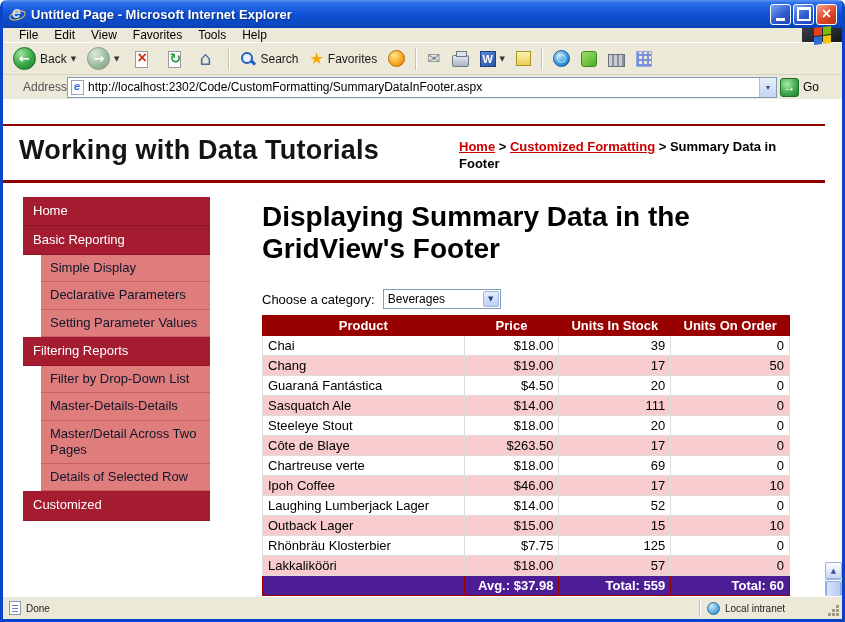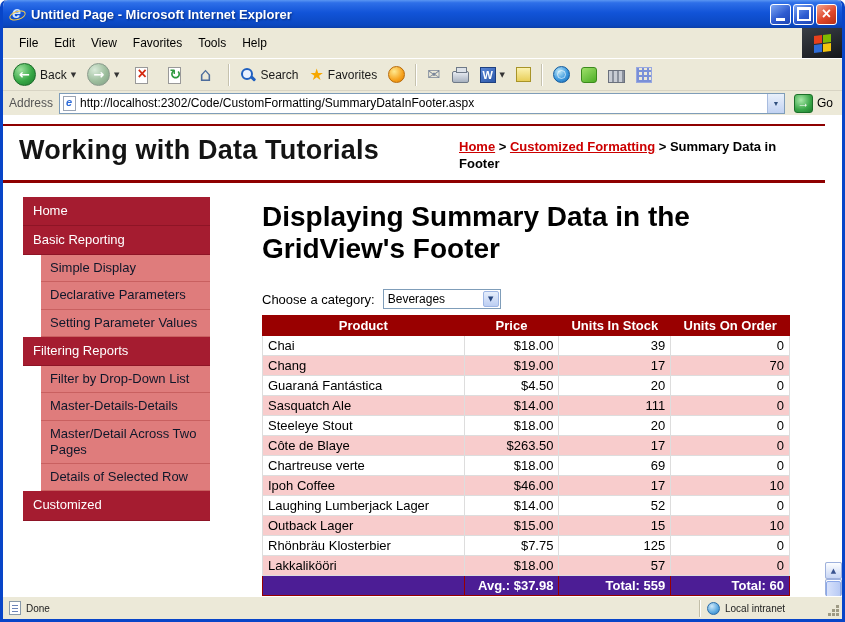--- a/index.html
+++ b/index.html
@@ -24,21 +24,21 @@
   .title-text{flex:1;color:#fff;font-weight:bold;font-size:13px;text-shadow:1px 1px 2px #052A7A;white-space:nowrap;overflow:hidden;}
   .win-controls{display:flex;gap:2px;flex:none;}
   .win-btn{width:21px;height:21px;border:1px solid #fff;border-radius:3px;display:flex;align-items:center;justify-content:center;color:#fff;cursor:pointer;}
   .btn-blue{background:linear-gradient(145deg,#7FA8F4,#2E5BD0 55%,#1E46B4);}
   .btn-red{background:linear-gradient(145deg,#F2A48E,#E0472A 55%,#B52F16);}
   .btn-min::before{content:"";width:9px;height:3px;background:#fff;margin-top:10px;}
   .btn-max::before{content:"";width:10px;height:9px;border:2px solid #fff;border-top-width:3px;}
   .btn-close::before{content:"\00D7";font-size:16px;font-weight:bold;line-height:1;}
 
   
-  .menubar{height:31px;flex:none;background:#ECE9D8;display:flex;align-items:stretch;border-bottom:1px solid #FFFFFF;}
+  .menubar{height:15px;flex:none;background:#ECE9D8;display:flex;align-items:stretch;border-bottom:1px solid #FFFFFF;}
   .menu-items{display:flex;align-items:center;padding-left:8px;}
   .menu-item{padding:3px 8px;font-size:12px;color:#000;cursor:pointer;}
   .brand{margin-left:auto;width:40px;background:linear-gradient(160deg,#3A3F46,#14161A);display:flex;align-items:center;justify-content:center;}
   .flag{display:grid;grid-template-columns:8px 8px;grid-template-rows:8px 8px;gap:1px;transform:skewY(-6deg);}
   .flag i{display:block;}
   .flag i:nth-child(1){background:#E8401C;}
   .flag i:nth-child(2){background:#7FBA00;}
   .flag i:nth-child(3){background:#2E6CD8;}
   .flag i:nth-child(4){background:#F2C40F;}
 
@@ -70,21 +70,21 @@
   .word-ico{width:16px;height:16px;background:linear-gradient(145deg,#5A86D6,#2B57A8);border:1px solid #1E4080;color:#fff;font-size:11px;font-weight:bold;display:flex;align-items:center;justify-content:center;flex:none;}
   .word-ico::before{content:"W";}
   .discuss-ico{width:15px;height:15px;background:linear-gradient(#FBF2B0,#E8CE58);border:1px solid #A89428;flex:none;}
   .globe-ico{width:17px;height:17px;border-radius:50%;background:radial-gradient(circle at 35% 30%,#BFE8F8,#3E9ADF 55%,#1767B0);border:1px solid #125A9C;position:relative;flex:none;}
   .globe-ico::before{content:"";position:absolute;inset:3px;border:1px solid rgba(255,255,255,.6);border-radius:50%;}
   .msgr-ico{width:16px;height:16px;border-radius:3px;background:linear-gradient(145deg,#9FE06A,#4CAE26);border:1px solid #3B8A1C;flex:none;}
   .bank-ico{width:17px;height:13px;background:repeating-linear-gradient(90deg,#C8CCD4 0 3px,#8A909C 3px 5px);border:1px solid #6A707C;margin-top:3px;flex:none;}
   .grid-ico{width:16px;height:16px;border:1px solid #98A8E0;background-image:repeating-linear-gradient(0deg,#7A90D8 0 2px,transparent 2px 5px),repeating-linear-gradient(90deg,#7A90D8 0 2px,transparent 2px 5px);flex:none;}
 
   
-  .addressbar{height:25px;flex:none;background:#ECE9D8;display:flex;align-items:center;padding:2px 6px;gap:6px;border-bottom:1px solid #FFF;}
+  .addressbar{height:25px;flex:none;background:#ECE9D8;display:flex;align-items:center;padding:2px 20px;border-bottom:1px solid #FFF;}
   .addr-label{font-size:12px;color:#555;flex:none;}
   .addr-field{flex:1;height:21px;background:#fff;border:1px solid #7F9DB9;display:flex;align-items:center;padding-left:3px;gap:4px;}
   .page-ico{width:13px;height:15px;background:#fff;border:1px solid #9AA4B4;position:relative;flex:none;}
   .page-ico::before{content:"e";position:absolute;left:2px;top:-1px;color:#2E6BD8;font-weight:bold;font-size:11px;font-style:italic;}
   .addr-input{flex:1;border:none;outline:none;font-size:12px;font-family:inherit;background:transparent;padding:0;color:#000;}
   .addr-drop{width:17px;height:19px;background:linear-gradient(180deg,#E9F0FB,#C2D3F2);border-left:1px solid #A8BCDF;display:flex;align-items:center;justify-content:center;color:#30507E;font-size:7px;cursor:pointer;flex:none;}
   .addr-drop::before{content:"\25BC";}
   .go-btn{display:flex;align-items:center;gap:4px;font-size:12px;cursor:pointer;padding:1px 3px;flex:none;}
   .go-ico{width:19px;height:19px;border-radius:3px;background:radial-gradient(circle at 35% 30%,#A8E8A8,#3AA648 60%,#1F7F2F);border:1px solid #1C6F29;color:#fff;display:flex;align-items:center;justify-content:center;font-size:12px;font-weight:bold;}
   .go-ico::before{content:"\2192";}
@@ -302,21 +302,21 @@
                 <tr>
                   <td class="col-product">Chai</td>
                   <td class="num">$18.00</td>
                   <td class="num">39</td>
                   <td class="num">0</td>
                 </tr>
                 <tr class="alt">
                   <td class="col-product">Chang</td>
                   <td class="num">$19.00</td>
                   <td class="num">17</td>
-                  <td class="num">70</td>
+                  <td class="num">50</td>
                 </tr>
                 <tr>
                   <td class="col-product">Guaraná Fantástica</td>
                   <td class="num">$4.50</td>
                   <td class="num">20</td>
                   <td class="num">0</td>
                 </tr>
                 <tr class="alt">
                   <td class="col-product">Sasquatch Ale</td>
                   <td class="num">$14.00</td>

